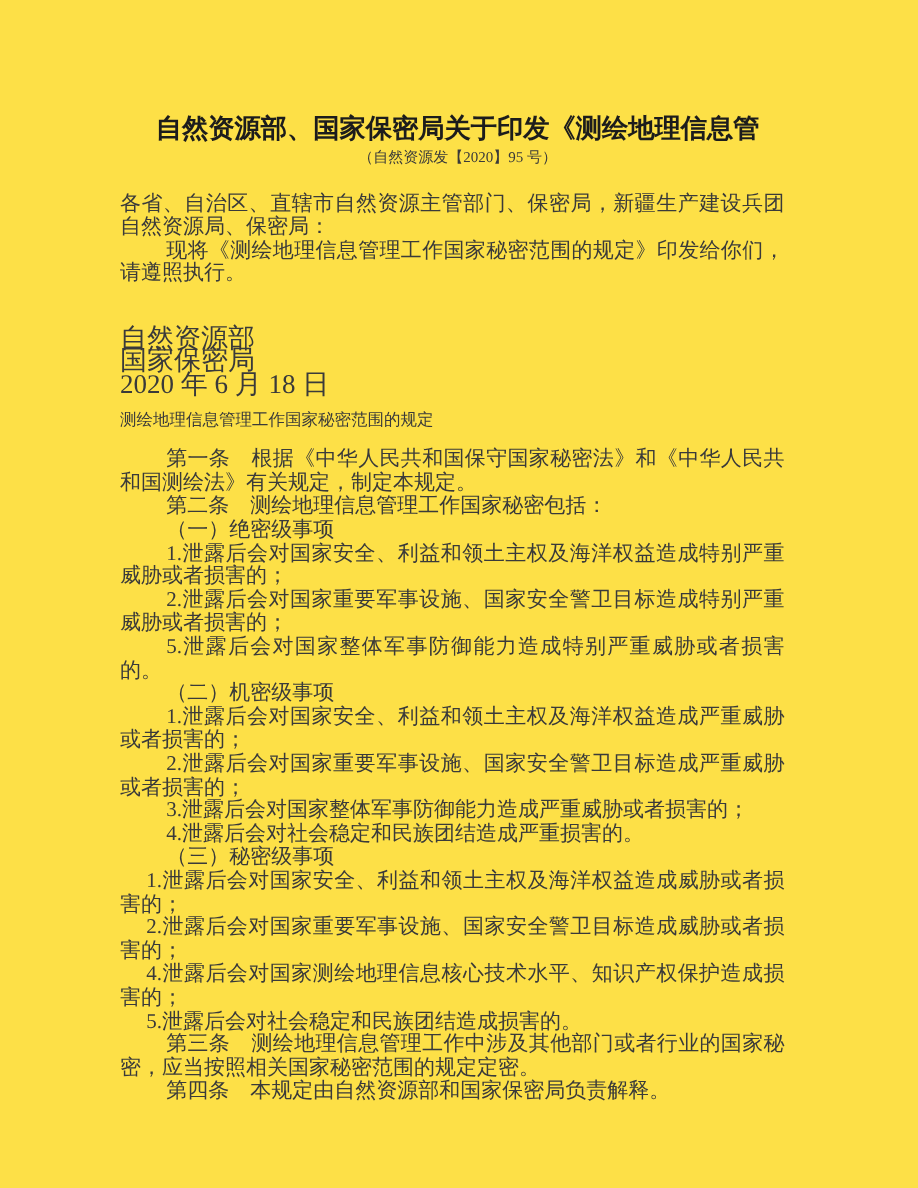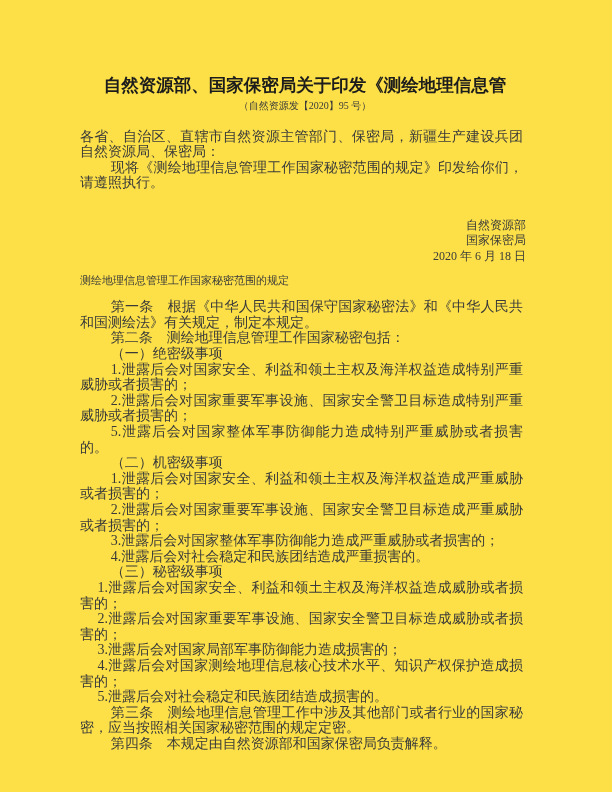--- a/index.html
+++ b/index.html
@@ -34,23 +34,22 @@
     font-size: 14px;
     line-height: 15.6px;
     text-align: justify;
     width: 443px;
   }
   .salutation { margin-top: 15px; }
   .ind    { text-indent: 2.2em; }
   .ind-sm { text-indent: 1.25em; }
   .signoff {
     margin-top: 27px;
-    text-align: right;
     padding-right: 4px;
-    font-size: 12px;
+    font-size: 18px;
     line-height: 15.6px;
   }
   .reg-heading {
     margin-top: 8px;
     margin-bottom: 11px;
     text-align: left;
     font-size: 11px;
     line-height: 15.6px;
     text-indent: 0;
   }
@@ -85,19 +84,18 @@
   <div class="bodytext ind">2.泄露后会对国家重要军事设施、国家安全警卫目标造成特别严重威胁或者损害的；</div>
   <div class="bodytext ind">5.泄露后会对国家整体军事防御能力造成特别严重威胁或者损害的。</div>
   <div class="bodytext ind">（二）机密级事项</div>
   <div class="bodytext ind">1.泄露后会对国家安全、利益和领土主权及海洋权益造成严重威胁或者损害的；</div>
   <div class="bodytext ind">2.泄露后会对国家重要军事设施、国家安全警卫目标造成严重威胁或者损害的；</div>
   <div class="bodytext ind">3.泄露后会对国家整体军事防御能力造成严重威胁或者损害的；</div>
   <div class="bodytext ind">4.泄露后会对社会稳定和民族团结造成严重损害的。</div>
   <div class="bodytext ind">（三）秘密级事项</div>
   <div class="bodytext ind-sm">1.泄露后会对国家安全、利益和领土主权及海洋权益造成威胁或者损害的；</div>
   <div class="bodytext ind-sm">2.泄露后会对国家重要军事设施、国家安全警卫目标造成威胁或者损害的；</div>
-  <div class="bodytext ind-sm">3.泄露后会对国家局部军事防御能力造成损害的；</div>
   <div class="bodytext ind-sm">4.泄露后会对国家测绘地理信息核心技术水平、知识产权保护造成损害的；</div>
   <div class="bodytext ind-sm">5.泄露后会对社会稳定和民族团结造成损害的。</div>
   <div class="bodytext ind">第三条　测绘地理信息管理工作中涉及其他部门或者行业的国家秘密，应当按照相关国家秘密范围的规定定密。</div>
   <div class="bodytext ind">第四条　本规定由自然资源部和国家保密局负责解释。</div>
 
 </div>
 
 </body></html>

